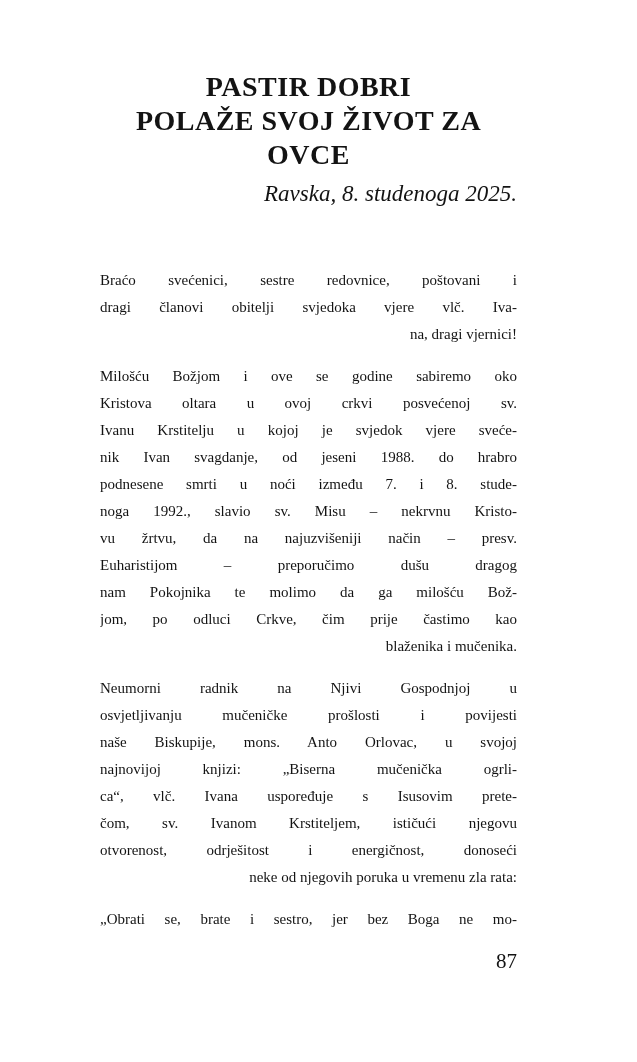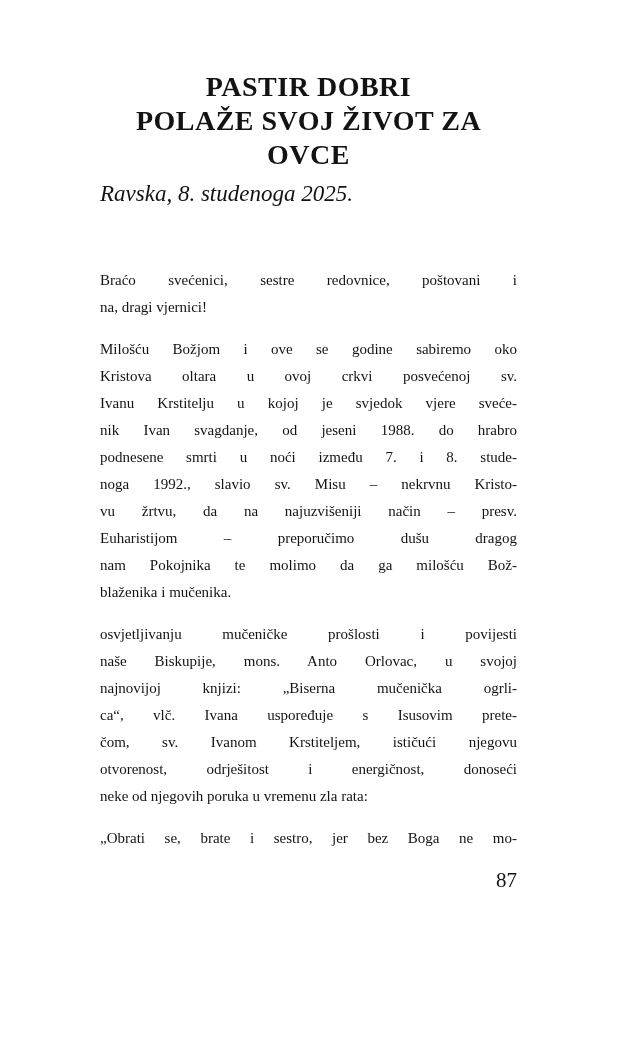--- a/index.html
+++ b/index.html
@@ -27,29 +27,29 @@
     line-height: 34px;
     font-weight: bold;
     text-align: center;
     letter-spacing: 0.5px;
   }
   .subtitle {
     margin: 7px 0 58px 0;
     font-size: 23px;
     line-height: 30px;
     font-style: italic;
-    text-align: left;
+    text-align: right;
   }
   .para {
     margin: 0 0 15px 0;
     font-size: 15px;
     line-height: 27px;
   }
   .line {
-    text-align: left;
+    text-align: right;
     white-space: normal;
     overflow: hidden;
   }
   .line.j {
     text-align: justify;
     text-align-last: justify;
     text-justify: inter-word;
   }
   .pagenum {
     font-size: 21px;
@@ -64,37 +64,40 @@
 
   <h1 class="title">
     <div>PASTIR DOBRI</div>
     <div>POLAŽE SVOJ ŽIVOT ZA OVCE</div>
   </h1>
 
   <div class="subtitle">Ravska, 8. studenoga 2025.</div>
 
   <div class="para">
     <div class="line j">Braćo svećenici, sestre redovnice, poštovani i</div>
+    <div class="line j">dragi članovi obitelji svjedoka vjere vlč. Iva-</div>
     <div class="line">na, dragi vjernici!</div>
   </div>
 
   <div class="para">
     <div class="line j">Milošću Božjom i ove se godine sabiremo oko</div>
     <div class="line j">Kristova oltara u ovoj crkvi posvećenoj sv.</div>
     <div class="line j">Ivanu Krstitelju u kojoj je svjedok vjere sveće-</div>
     <div class="line j">nik Ivan svagdanje, od jeseni 1988. do hrabro</div>
     <div class="line j">podnesene smrti u noći između 7. i 8. stude-</div>
     <div class="line j">noga 1992., slavio sv. Misu – nekrvnu Kristo-</div>
     <div class="line j">vu žrtvu, da na najuzvišeniji način – presv.</div>
     <div class="line j">Euharistijom – preporučimo dušu dragog</div>
     <div class="line j">nam Pokojnika te molimo da ga milošću Bož-</div>
+    <div class="line j">jom, po odluci Crkve, čim prije častimo kao</div>
     <div class="line">blaženika i mučenika.</div>
   </div>
 
   <div class="para">
+    <div class="line j">Neumorni radnik na Njivi Gospodnjoj u</div>
     <div class="line j">osvjetljivanju mučeničke prošlosti i povijesti</div>
     <div class="line j">naše Biskupije, mons. Anto Orlovac, u svojoj</div>
     <div class="line j">najnovijoj knjizi: „Biserna mučenička ogrli-</div>
     <div class="line j">ca“, vlč. Ivana uspoređuje s Isusovim prete-</div>
     <div class="line j">čom, sv. Ivanom Krstiteljem, ističući njegovu</div>
     <div class="line j">otvorenost, odrješitost i energičnost, donoseći</div>
     <div class="line">neke od njegovih poruka u vremenu zla rata:</div>
   </div>
 
   <div class="para">

